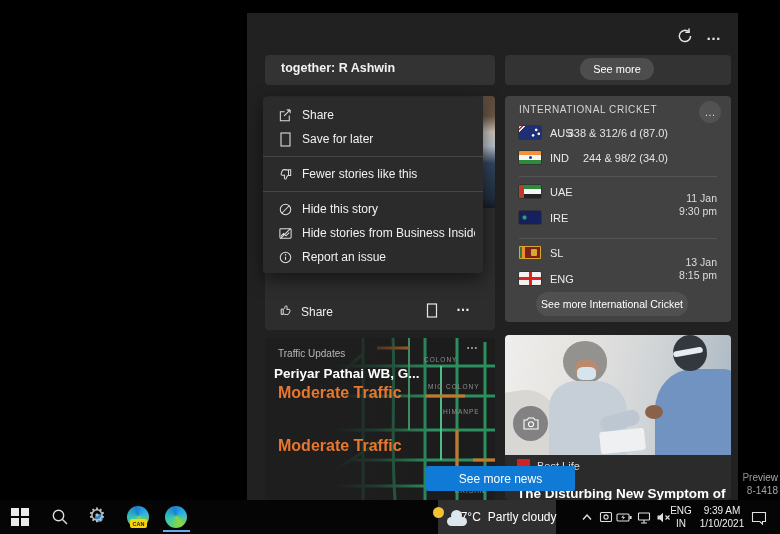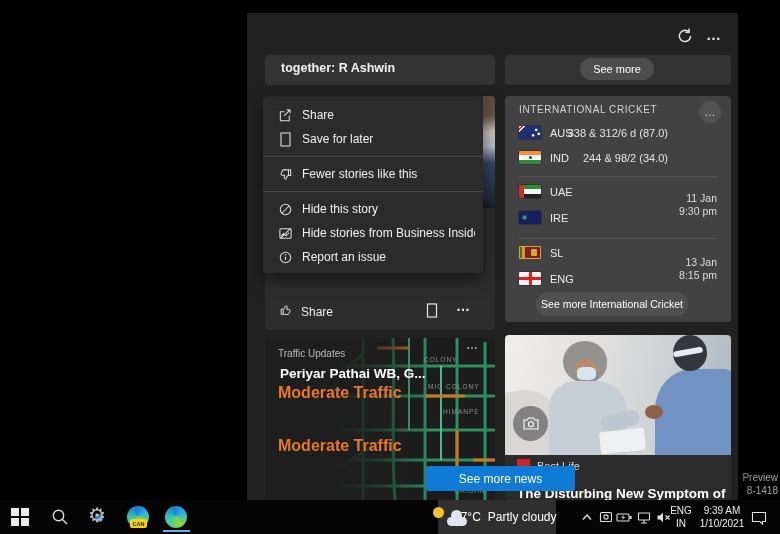--- a/index.html
+++ b/index.html
@@ -288,21 +288,21 @@
         <path d="M100 58 H140"></path>
           <path d="M132 92 V128"></path>
           <path d="M52 10 H84"></path>
           <path d="M148 122 H170"></path>
       </g>
     </svg>
     <div class="t-fade"></div>
   </div>
   <div class="abs t-title" style="left:278px;top:348px;z-index:4;">Traffic Updates</div>
   <div class="abs" style="left:466px;top:338px;z-index:4;color:#9a9a9a;font-size:12px;font-weight:bold;letter-spacing:1px;">…</div>
-  <div class="abs t-road" style="left:280px;top:366px;z-index:4;">Periyar Pathai WB, G...</div>
+  <div class="abs t-road" style="left:274px;top:366px;z-index:4;">Periyar Pathai WB, G...</div>
   <div class="abs t-status" style="left:278px;top:384px;z-index:4;">Moderate Traffic</div>
   <div class="abs t-status" style="left:278px;top:437px;z-index:4;">Moderate Traffic</div>
   <div class="map-label" style="left:424px;top:356px;">COLONY</div>
   <div class="map-label" style="left:428px;top:383px;">MIG COLONY</div>
   <div class="map-label" style="left:443px;top:408px;">HIMANPE</div>
   <div class="map-label" style="left:455px;top:487px;">KRISHN</div>
 
   <div class="abs photo-card">
     <div class="photo-area">
       <div class="ph" style="left:-8px;top:55px;width:60px;height:70px;background:#d9d7d3;border-radius:12px 30px 0 0;transform:rotate(-8deg);"></div>

